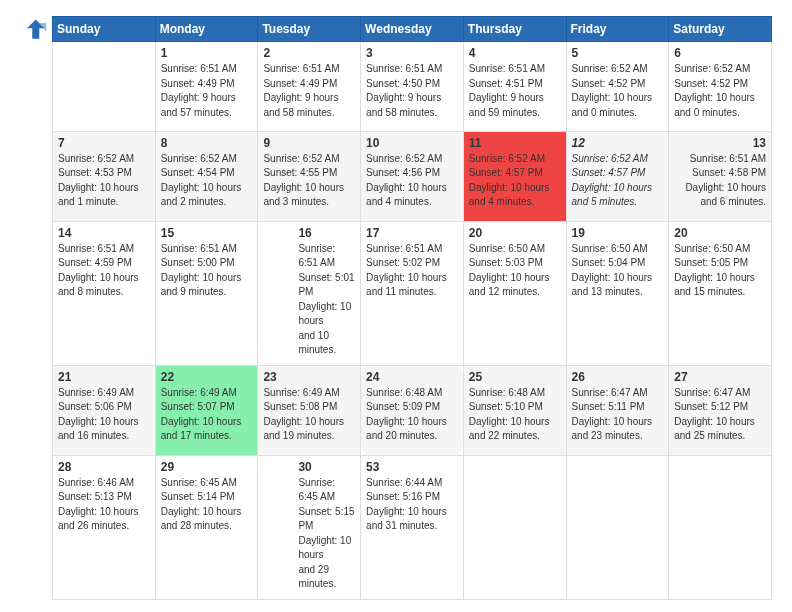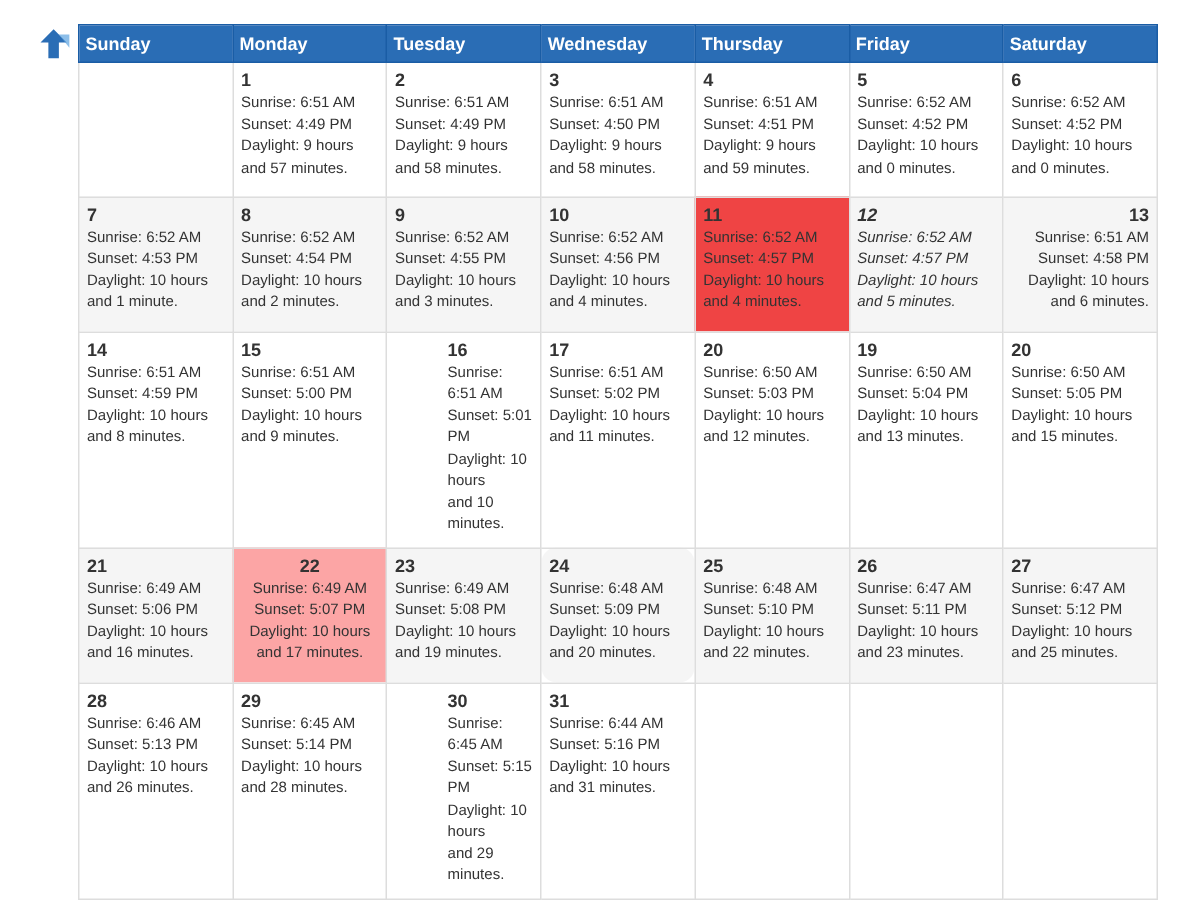--- a/index.html
+++ b/index.html
@@ -220,21 +220,21 @@
           <td style="background: rgb(255, 255, 255);">
             <span class="day-number">20</span>
             <div class="day-info">Sunrise: 6:50 AM<br>Sunset: 5:05 PM<br>Daylight: 10 hours<br>and 15 minutes.</div>
           </td>
         </tr>
         <tr>
           <td style="background: rgb(245, 245, 245);">
             <span class="day-number">21</span>
             <div class="day-info">Sunrise: 6:49 AM<br>Sunset: 5:06 PM<br>Daylight: 10 hours<br>and 16 minutes.</div>
           </td>
-          <td style="background: #fca5a5; text-align: center;">
+          <td style="background: #86efac;">
             <span class="day-number">22</span>
             <div class="day-info">Sunrise: 6:49 AM<br>Sunset: 5:07 PM<br>Daylight: 10 hours<br>and 17 minutes.</div>
           </td>
           <td style="background: rgb(245, 245, 245);">
             <span class="day-number">23</span>
             <div class="day-info">Sunrise: 6:49 AM<br>Sunset: 5:08 PM<br>Daylight: 10 hours<br>and 19 minutes.</div>
           </td>
           <td style="background: rgb(245, 245, 245); border-radius: 10px;">
             <span class="day-number">24</span>
             <div class="day-info">Sunrise: 6:48 AM<br>Sunset: 5:09 PM<br>Daylight: 10 hours<br>and 20 minutes.</div>
@@ -259,21 +259,21 @@
           </td>
           <td style="background: rgb(255, 255, 255);">
             <span class="day-number">29</span>
             <div class="day-info">Sunrise: 6:45 AM<br>Sunset: 5:14 PM<br>Daylight: 10 hours<br>and 28 minutes.</div>
           </td>
           <td style="background: rgb(255, 255, 255); padding-left: 40px;">
             <span class="day-number">30</span>
             <div class="day-info">Sunrise: 6:45 AM<br>Sunset: 5:15 PM<br>Daylight: 10 hours<br>and 29 minutes.</div>
           </td>
           <td style="background: rgb(255, 255, 255);">
-            <span class="day-number">31</span>
+            <span class="day-number">53</span>
             <div class="day-info">Sunrise: 6:44 AM<br>Sunset: 5:16 PM<br>Daylight: 10 hours<br>and 31 minutes.</div>
           </td>
           <td class="empty-cell"></td>
           <td class="empty-cell"></td>
           <td class="empty-cell"></td>
         </tr>
       </tbody>
   </table>
 </div>
 

